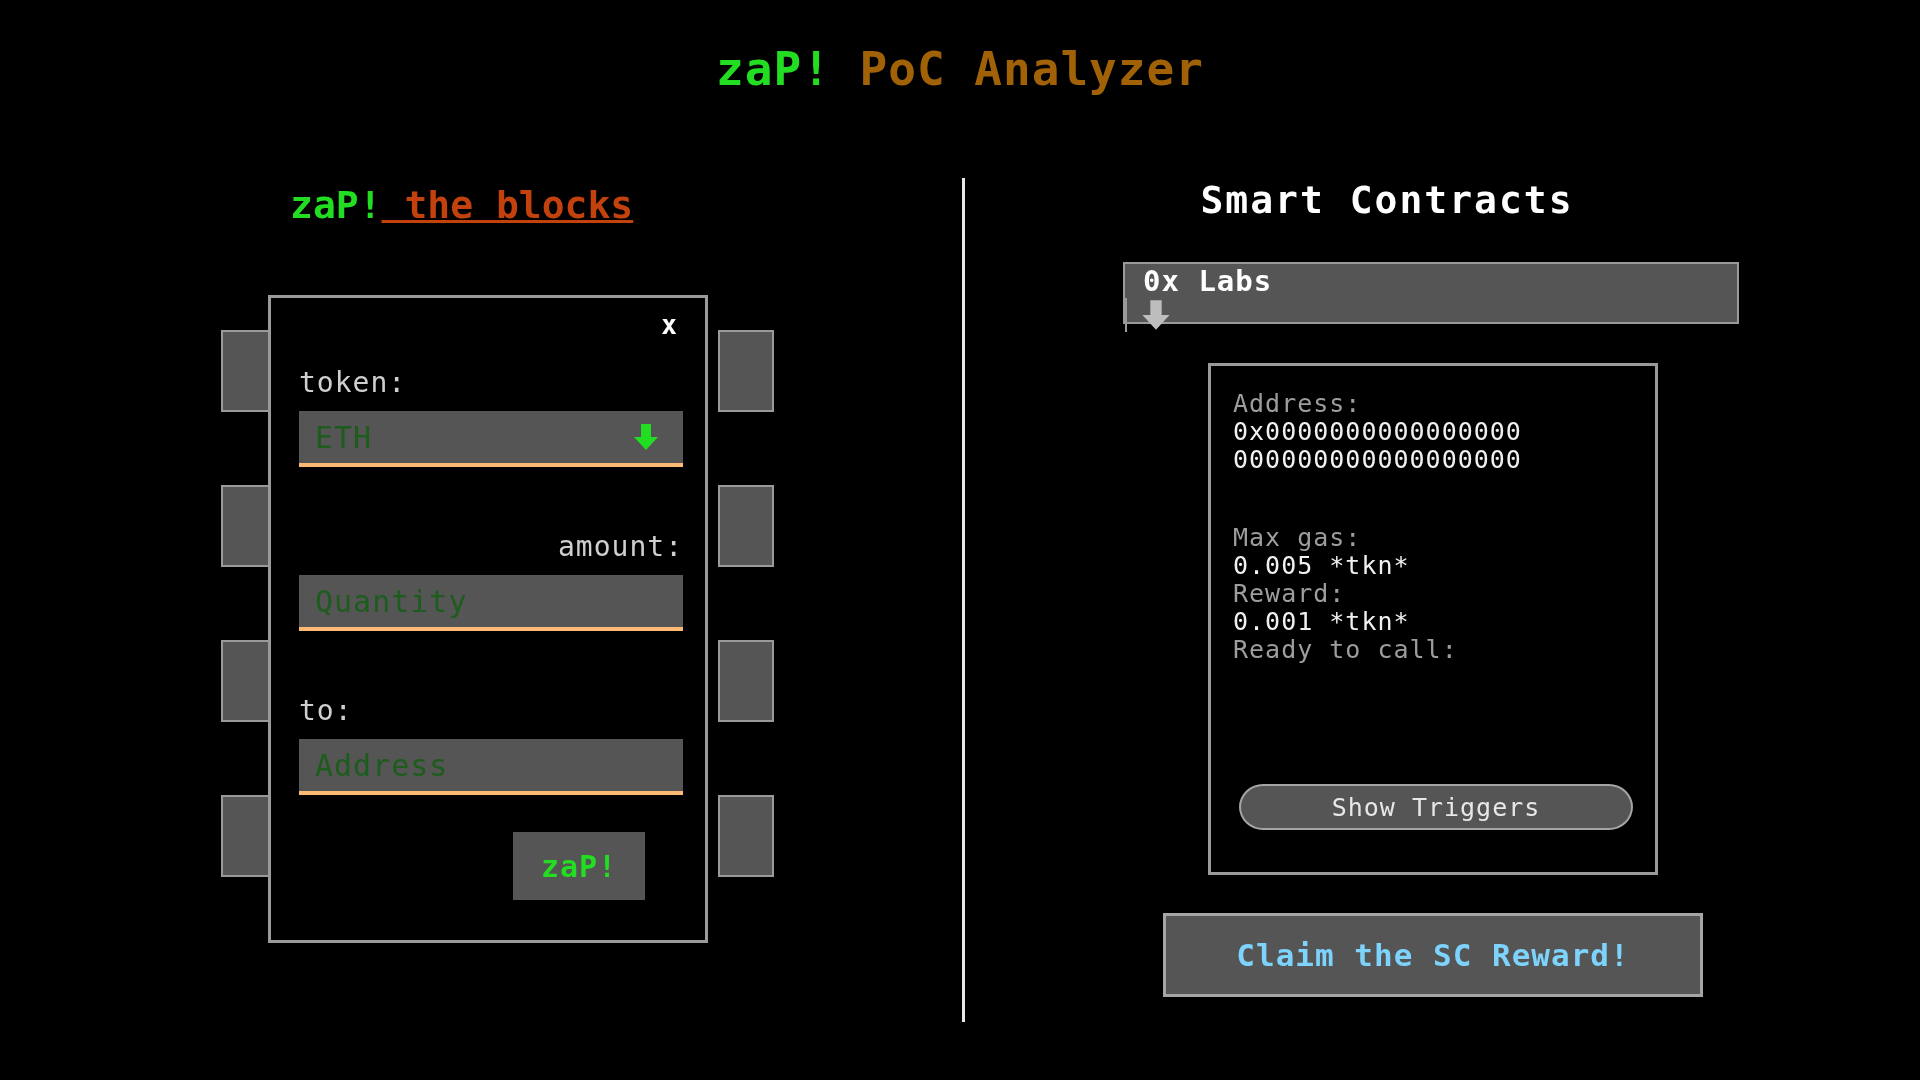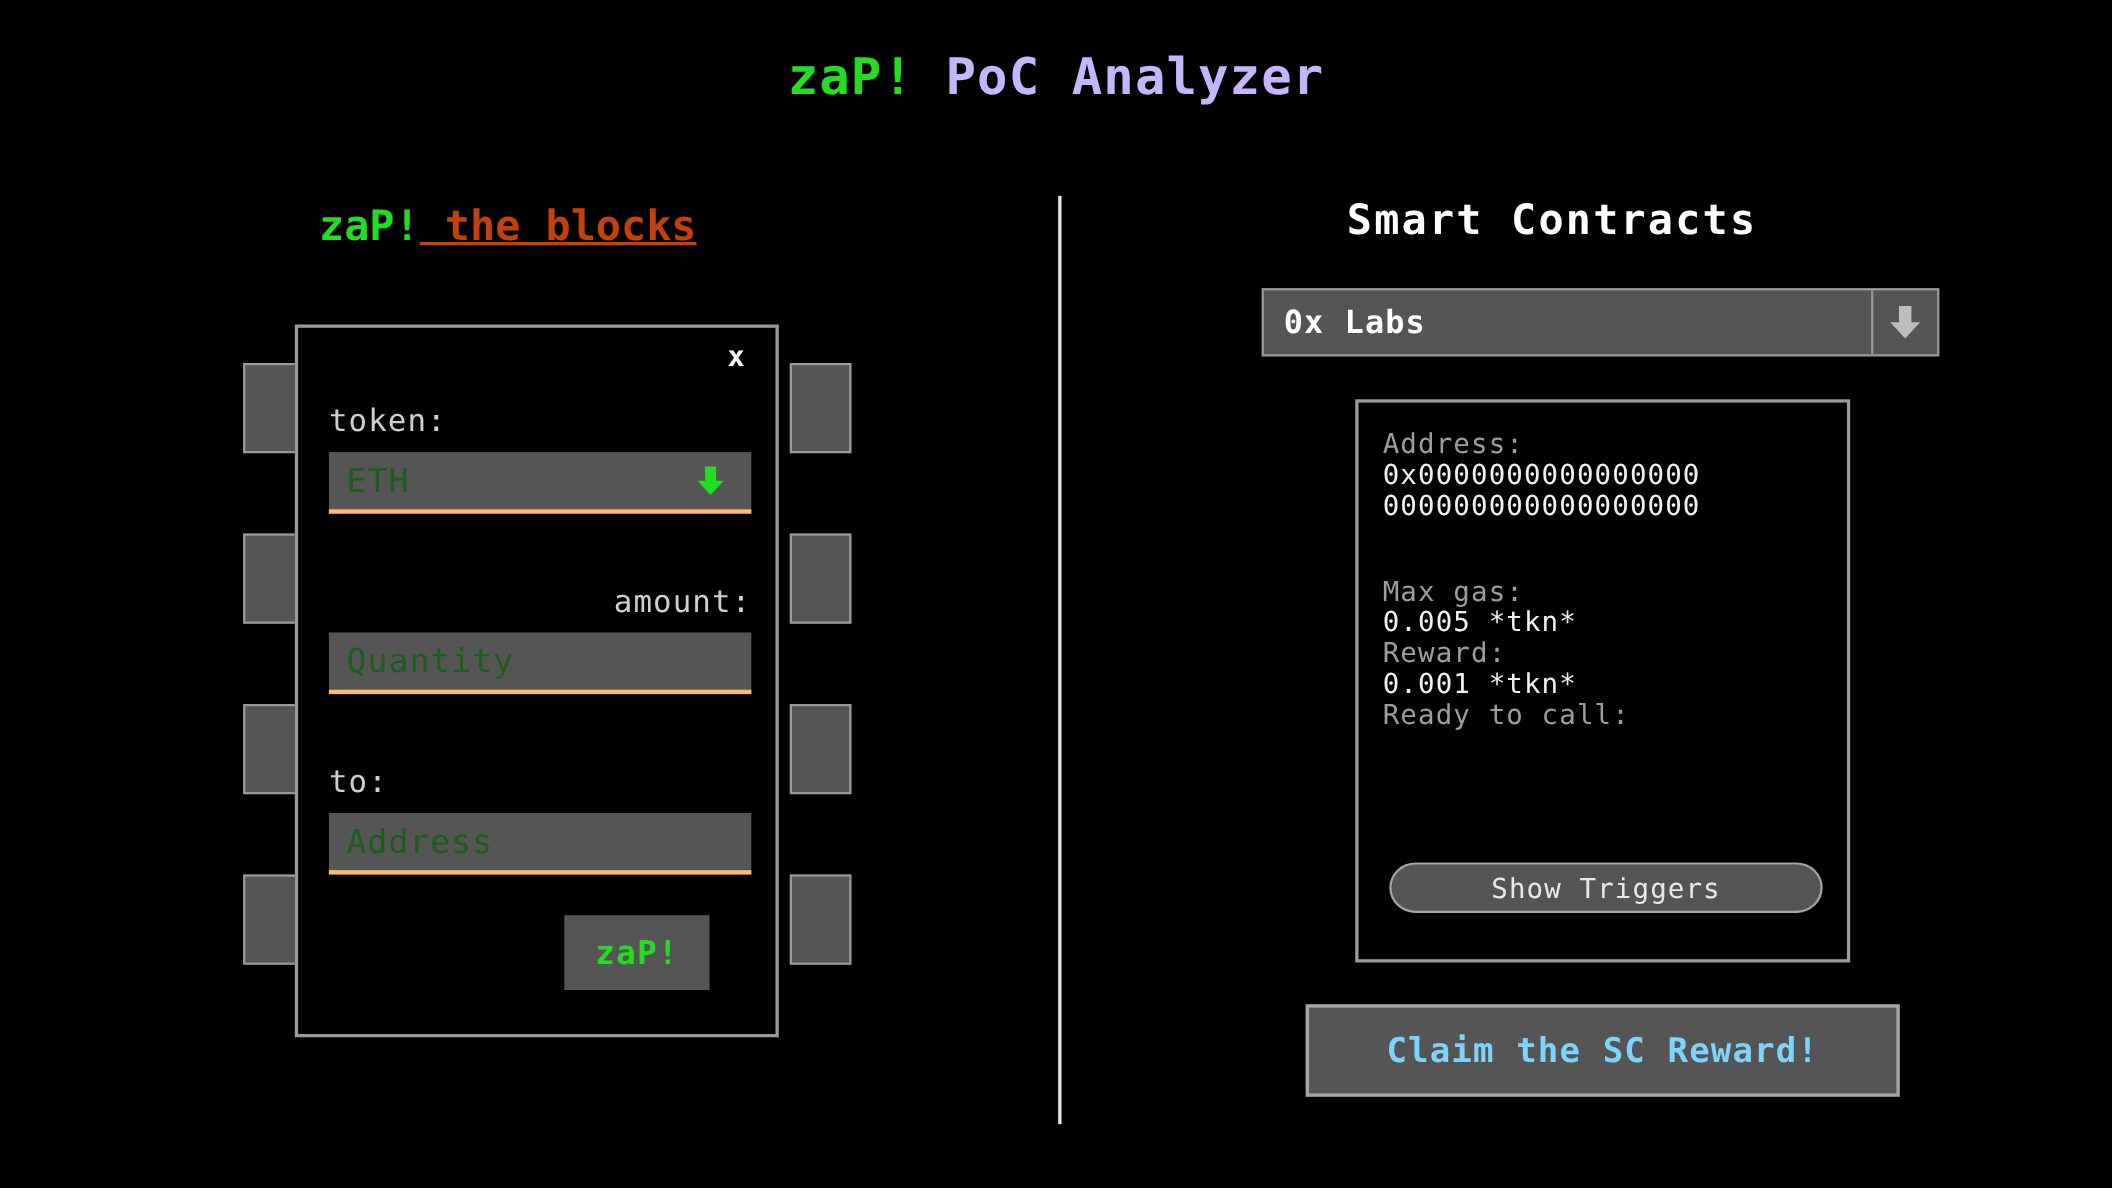--- a/index.html
+++ b/index.html
@@ -16,21 +16,21 @@
   .app-title {
     position: absolute;
     top: 42px; left: 0; width: 1920px;
     text-align: center;
     font-size: 46px;
     font-weight: bold;
     letter-spacing: 1px;
     white-space: pre;
   }
   .app-title .tt-green { color: #22dd22; }
-  .app-title .tt-red   { color: #c4b5fd; }
+  .app-title .tt-red   { color: #a16207; }
 
   
   .divider {
     position: absolute;
     left: 962px; top: 178px;
     width: 3px; height: 844px;
     background: #e8e8e8;
   }
 
   
@@ -120,41 +120,42 @@
     border: none;
     color: #22dd22;
     font-family: "DejaVu Sans Mono", "Liberation Mono", monospace;
     font-size: 30px;
     font-weight: bold;
     letter-spacing: 1px;
     cursor: pointer;
   }
 
   
-  .right-panel { position: absolute; left: 932px; top: 0; width: 958px; height: 1080px; }
+  .right-panel { position: absolute; left: 908px; top: 0; width: 958px; height: 1080px; }
   .right-heading {
     position: absolute;
     left: 0; top: 178px; width: 958px;
     text-align: center;
     color: #ffffff;
     font-size: 38px;
     font-weight: bold;
     letter-spacing: 2px;
     white-space: pre;
   }
 
   .sc-select {
     position: absolute;
     left: 215px; top: 262px;
     width: 616px; height: 62px;
     background: #555555;
     border: 2px solid #9a9a9a;
     display: flex;
     align-items: stretch;
     cursor: pointer;
+    flex-direction: column;
   }
   .sc-select .sel-value {
     flex: 1;
     display: flex; align-items: center;
     padding-left: 18px;
     color: #ffffff;
     font-size: 29px;
     font-weight: bold;
     letter-spacing: 1px;
     white-space: pre;

